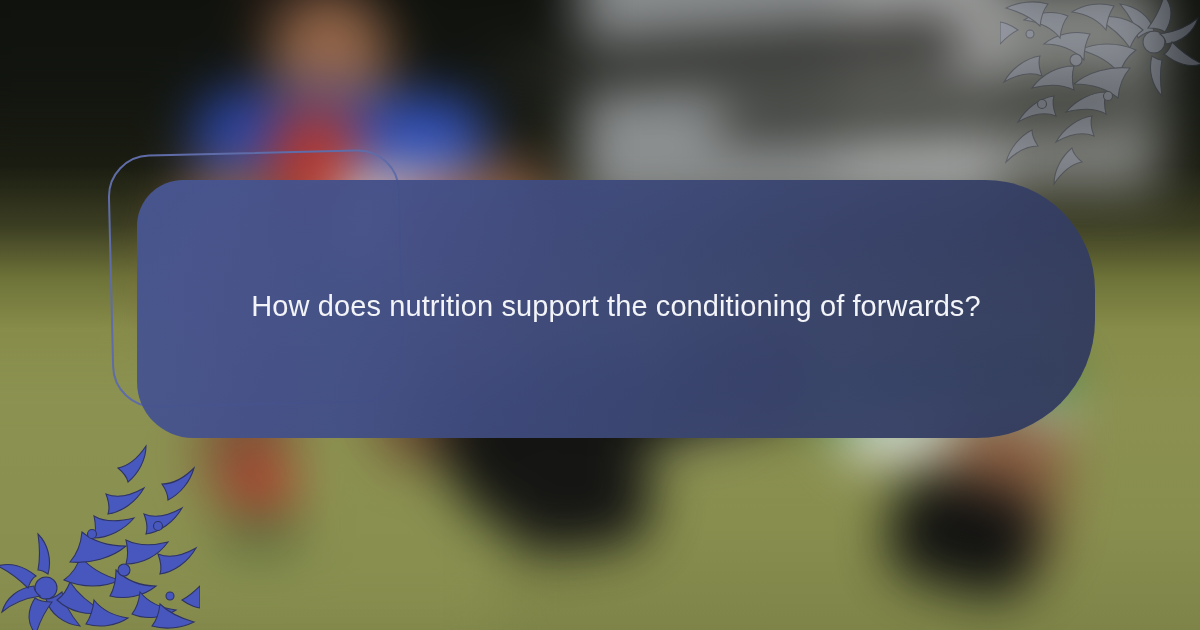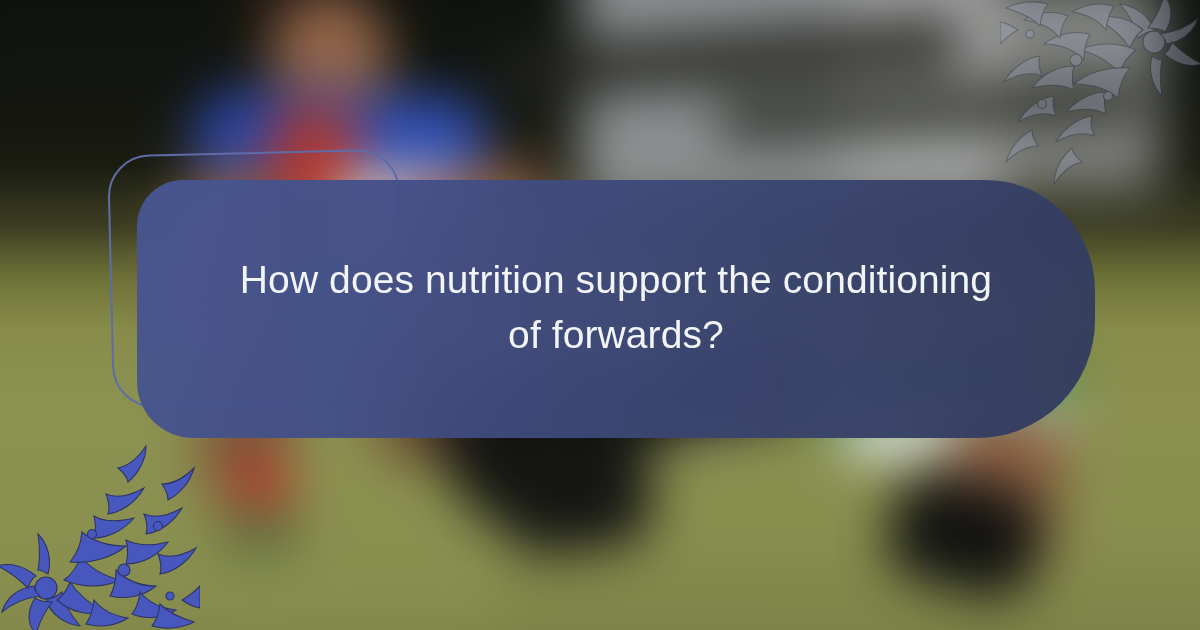--- a/index.html
+++ b/index.html
@@ -268,24 +268,24 @@
     display: flex;
     align-items: center;
     justify-content: center;
     box-sizing: border-box;
     padding: 18px 70px 22px 70px;
   }
 
   .card-title {
     color: #f2f4f8;
     font-family: "Liberation Sans", sans-serif;
-    font-size: 39px;
+    font-size: 29px;
     font-weight: 400;
     line-height: 1.42;
-    text-align: center;
+    text-align: right;
     letter-spacing: .1px;
     max-width: 790px;
     margin: 0;
   }
 </style>
 </head>
 <body>
 
 <div id="stage">
 

